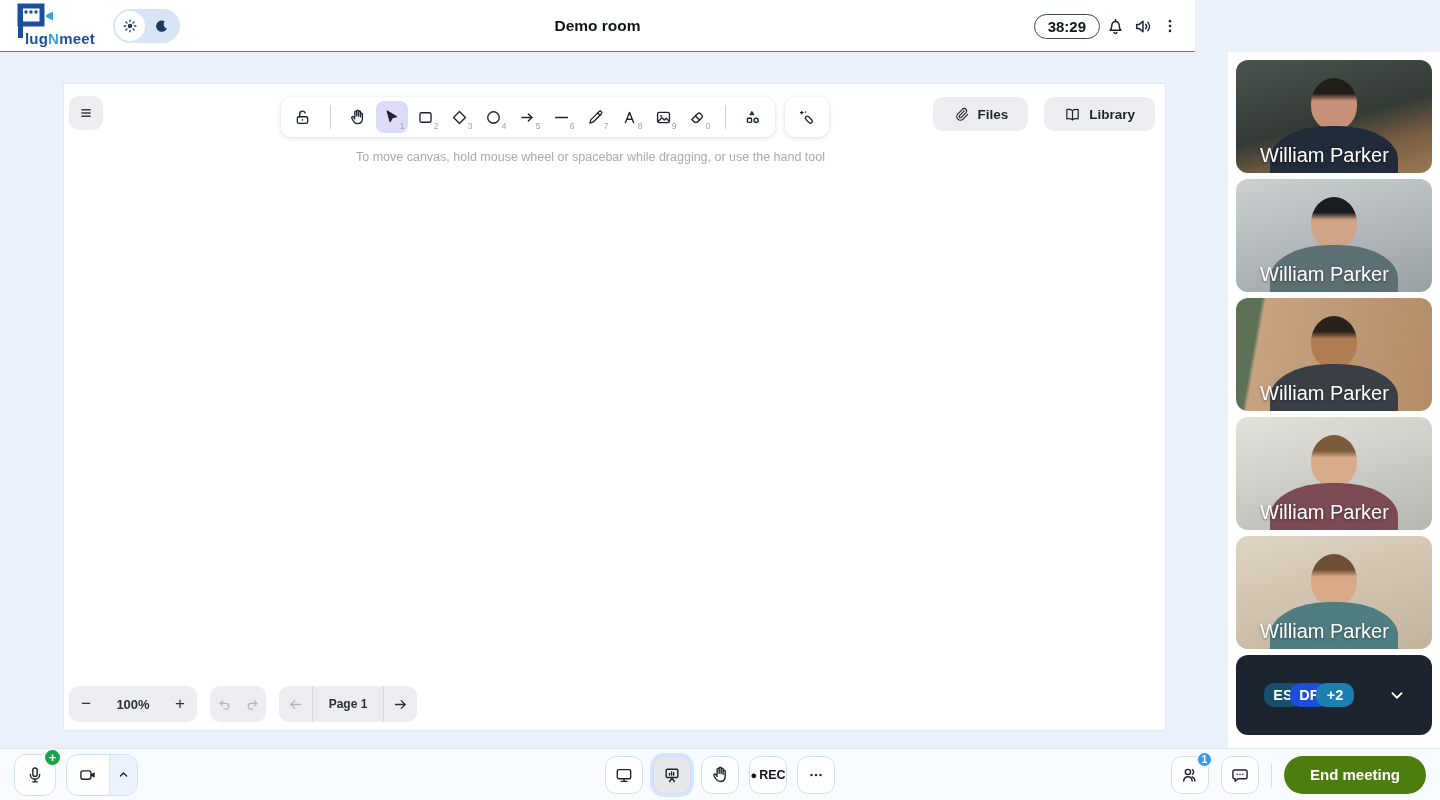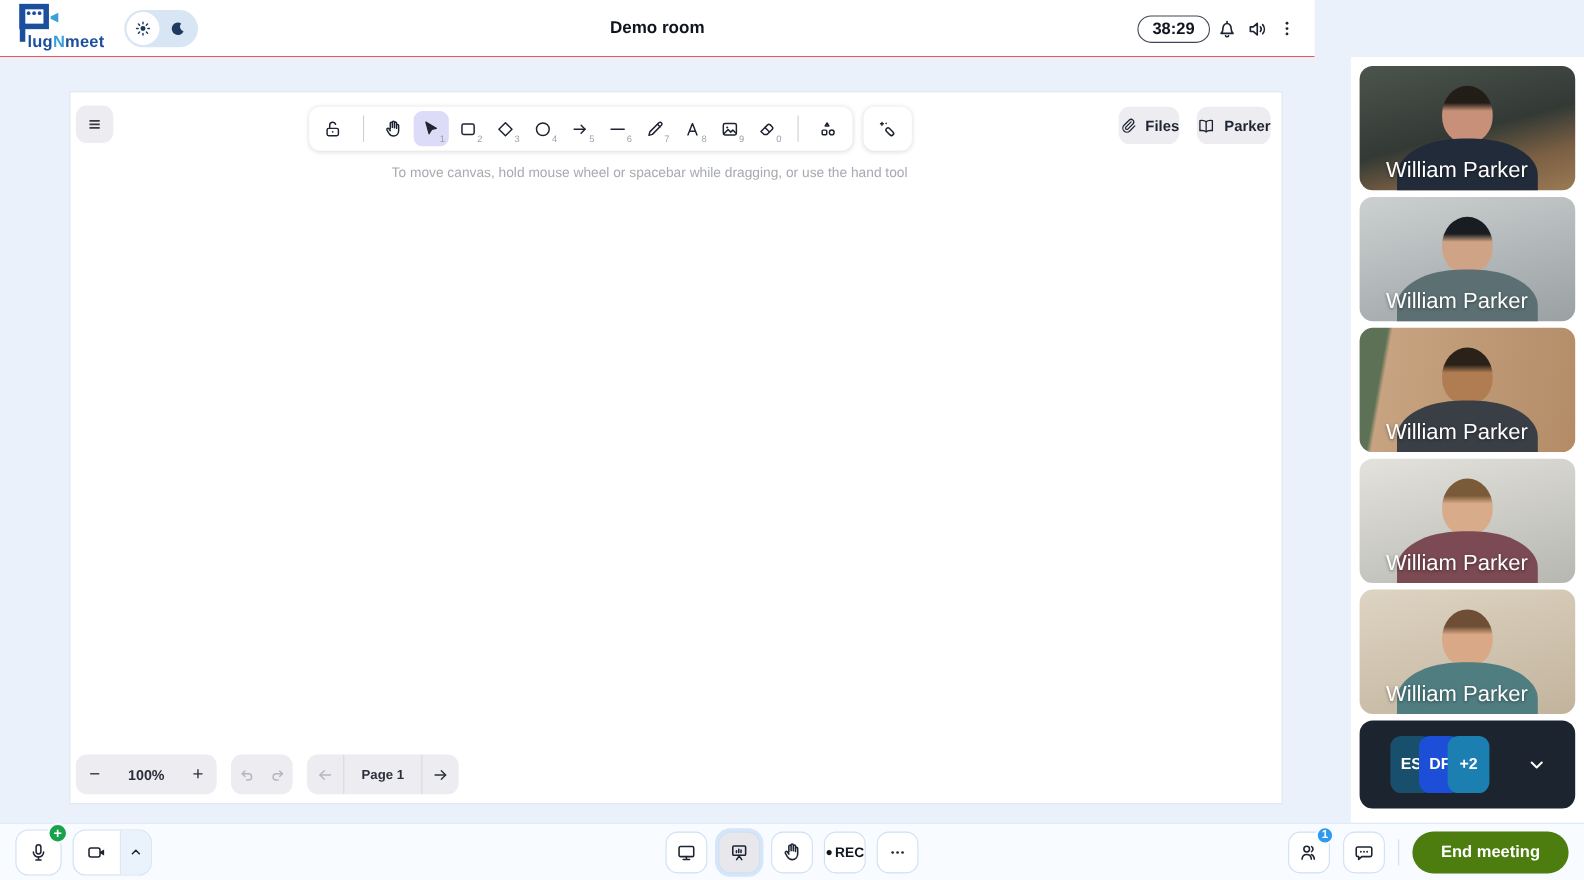--- a/index.html
+++ b/index.html
@@ -27,21 +27,21 @@
   .wb-menu-btn { position:absolute; left:5px; top:12px; width:34px; height:34px; background:#ececf1; border:none; border-radius:10px; display:flex; align-items:center; justify-content:center; cursor:pointer; }
 
   .toolbar-row { position:absolute; left:0; right:0; top:13px; display:flex; justify-content:center; gap:10px; transform:translateX(-60px); }
   .island { background:#fff; border-radius:10px; box-shadow:0 1px 5px rgba(0,0,0,.14); display:flex; align-items:center; padding:4px 6px; gap:2px; }
   .tool { position:relative; width:32px; height:32px; border:none; background:transparent; border-radius:8px; display:flex; align-items:center; justify-content:center; cursor:pointer; }
   .tool.active { background:#dcdbf8; }
   .tool .sub { position:absolute; right:3px; bottom:2px; font-size:8.5px; color:#a0a0a8; }
   .tb-div { width:1px; height:24px; background:#cfcfd6; margin:0 9px; }
 
   .wb-right-actions { position:absolute; right:10px; top:13px; display:flex; gap:16px; }
-  .gray-btn { height:34px; background:#ececf1; border:none; border-radius:10px; display:flex; align-items:center; gap:8px; padding:0 0; font-family:"Liberation Sans",sans-serif; font-size:13.5px; font-weight:600; color:#1f2530; cursor:pointer; }
+  .gray-btn { height:34px; background:#ececf1; border:none; border-radius:10px; display:flex; align-items:center; gap:8px; padding:0 20px; font-family:"Liberation Sans",sans-serif; font-size:13.5px; font-weight:600; color:#1f2530; cursor:pointer; }
 
   .canvas-hint { position:absolute; top:66px; left:0; right:48px; text-align:center; font-size:12.5px; color:#a7aab1; }
 
   .wb-bottom { position:absolute; left:5px; bottom:8px; display:flex; gap:13px; align-items:center; }
   .pill-group { height:36px; background:#ececf1; border-radius:10px; display:flex; align-items:center; overflow:hidden; }
   .pg-btn { height:36px; border:none; background:transparent; display:flex; align-items:center; justify-content:center; cursor:pointer; font-size:16px; color:#2a2f3a; }
   .zoom-out,.zoom-in { width:34px; font-size:17px; }
   .zoom-level { width:60px; text-align:center; font-size:13px; font-weight:700; color:#2a2f3a; }
   .undo-btn,.redo-btn { width:28px; }
   .page-label { width:70px; text-align:center; font-size:12px; font-weight:600; color:#2a2f3a; }
@@ -53,21 +53,21 @@
   .tile { position:relative; width:196px; height:113px; border-radius:12px; overflow:hidden; background:var(--bg); flex:none; }
   .person::before { content:""; position:absolute; left:50%; top:16%; width:46px; height:52px; margin-left:-23px; border-radius:50% 50% 46% 46%; background:linear-gradient(180deg, var(--hair) 0%, var(--hair) 30%, var(--skin) 44%); }
   .person::after { content:""; position:absolute; left:50%; top:58%; width:128px; height:72px; margin-left:-64px; border-radius:46% 46% 0 0; background:var(--shirt); }
   .tile-label { position:absolute; left:24px; bottom:6px; color:#fff; font-size:20px; text-shadow:0 1px 3px rgba(0,0,0,.45); }
   .t1 { --bg:linear-gradient(165deg,#4c544e 0%,#333a35 52%,#7c6044 76%,#9a7a55 100%); --hair:#231d18; --skin:#c89079; --shirt:#222b39; }
   .t2 { --bg:linear-gradient(165deg,#ccd0d1 0%,#9aa1a3 100%); --hair:#191c20; --skin:#cfa385; --shirt:#5c7074; }
   .t3 { --bg:linear-gradient(100deg,#5d7156 0%,#5d7156 12%,#c7a381 14%,#b38c67 100%); --hair:#2a2118; --skin:#b07c52; --shirt:#3a3f46; }
   .t4 { --bg:linear-gradient(165deg,#e3e2dd 0%,#b7b7b1 100%); --hair:#7a5a38; --skin:#d8ab8b; --shirt:#7b4a52; }
   .t5 { --bg:linear-gradient(165deg,#ded4c3 0%,#c2b39c 100%); --hair:#6e4f35; --skin:#d9a886; --shirt:#4f7d80; }
   .overflow-tile { position:relative; width:196px; height:80px; border-radius:12px; background:#1c2430; display:flex; align-items:center; padding-left:28px; flex:none; }
-  .badge-avatar { width:38px; height:52px; border-radius:10px; display:flex; align-items:center; justify-content:center; color:#fff; font-size:14.5px; font-weight:600; }
+  .badge-avatar { width:38px; height:24px; border-radius:10px; display:flex; align-items:center; justify-content:center; color:#fff; font-size:14.5px; font-weight:600; }
   .ba-0 { background:#174f6d; z-index:1; }
   .ba-1 { background:#1d4ed8; margin-left:-12px; z-index:2; }
   .ba-2 { background:#1c7fb2; margin-left:-12px; z-index:3; }
   .overflow-chevron { position:absolute; right:24px; top:50%; transform:translateY(-50%); background:none; border:none; cursor:pointer; }
 
   
   .footer { position:relative; width:1440px; height:52px; background:#f8fbff; border-top:1px solid #dce9f8; display:flex; align-items:center; justify-content:space-between; padding:0 14px; }
   .fbtn { position:relative; width:42px; height:42px; background:#fff; border:1.6px solid #cfe0f4; border-radius:12px; display:flex; align-items:center; justify-content:center; cursor:pointer; }
   .fbtn.small { width:38px; height:38px; border-radius:11px; }
   .fbtn.active { background:#e7e7ec; box-shadow:0 0 0 3px rgba(90,150,230,.22); }
@@ -263,21 +263,21 @@
         <svg class="ic" width="16" height="16" viewBox="0 0 24 24">
             <path d="M16.9 7.2 9.8 14.3a1.9 1.9 0 0 0 2.7 2.7l7.2-7.2a3.7 3.7 0 0 0-5.2-5.2l-7.2 7.2a5.5 5.5 0 0 0 7.8 7.8l6.9-6.9"></path>
           </svg>
         <span>Files</span>
       </button>
       <button class="gray-btn">
         <svg class="ic" width="17" height="17" viewBox="0 0 24 24">
             <path d="M12 6.6C10.8 5.4 9 4.9 6.5 4.9c-1 0-1.9.1-2.5.3v12.9c.6-.2 1.5-.3 2.5-.3 2.5 0 4.3.5 5.5 1.7 1.2-1.2 3-1.7 5.5-1.7 1 0 1.9.1 2.5.3V5.2c-.6-.2-1.5-.3-2.5-.3-2.5 0-4.3.5-5.5 1.7z"></path>
             <path d="M12 6.6v12.9"></path>
           </svg>
-        <span>Parker</span>
+        <span>Library</span>
       </button>
     </div>
 
     <div class="canvas-hint">To move canvas, hold mouse wheel or spacebar while dragging, or use the hand tool</div>
 
     <div class="wb-bottom">
       <div class="pill-group">
         <button class="pg-btn zoom-out">−</button>
         <span class="zoom-level">100%</span>
         <button class="pg-btn zoom-in">+</button>

